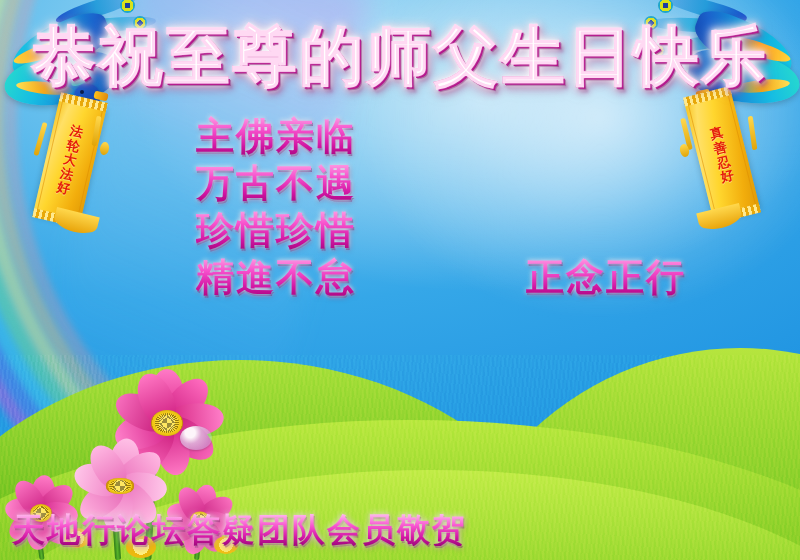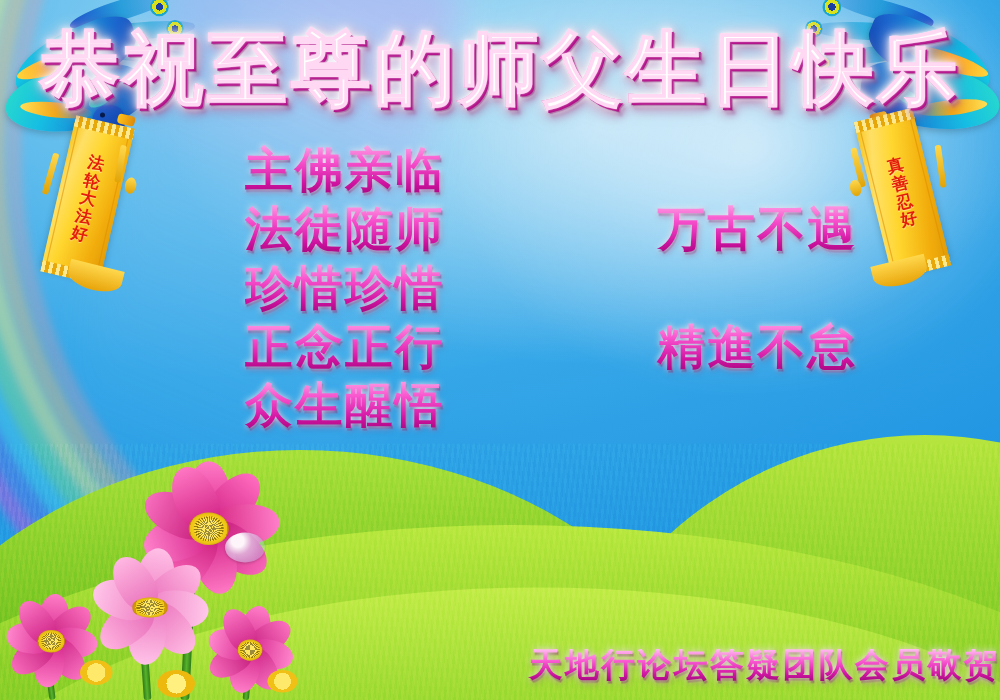--- a/index.html
+++ b/index.html
@@ -139,22 +139,22 @@
     color:#e12ab8;
     background:linear-gradient(180deg,#ffb7ec 0%,#f750cc 38%,#cf13a0 74%,#9d0578 100%);
     -webkit-background-clip:text;background-clip:text;
     -webkit-text-fill-color:transparent;
     filter:drop-shadow(0 0 2.5px rgba(255,255,255,.95)) drop-shadow(1.5px 2.5px .5px rgba(110,0,85,.5));
     letter-spacing:2px;
   }
   .vhalf{white-space:nowrap;}
 
   #signature{
-    position:absolute;left:12px;right:0;bottom:14px;text-align:right;
-    font-size:27px;line-height:1;letter-spacing:2px;
+    position:absolute;left:12px;right:0;bottom:14px;text-align:left;
+    font-size:33px;line-height:1;letter-spacing:2px;
     background:linear-gradient(180deg,#ffc2f0 0%,#f857d0 38%,#d117a3 74%,#9c077a 100%);
     -webkit-background-clip:text;background-clip:text;
     -webkit-text-fill-color:transparent;
     filter:drop-shadow(0 0 3px rgba(255,255,255,.98)) drop-shadow(1.5px 2.5px .5px rgba(110,0,85,.5));
   }
 </style>
 </head>
 <body>
 
 <div id="card">
@@ -286,32 +286,30 @@
         border-radius:0 0 50% 50%;background:linear-gradient(180deg,#ffd84d,#e8a40a);"></div>
   </div>
 
   <div id="title" class="cn">恭祝至尊的师父生日快乐</div>
 
   <div id="verse">
     <div class="vline cn">
       <span class="vhalf">主佛亲临</span>
     </div>
     <div class="vline cn">
-      <span class="vhalf">法徒随师</span>
       <span class="vhalf">万古不遇</span>
     </div>
     <div class="vline cn">
       <span class="vhalf">珍惜珍惜</span>
     </div>
     <div class="vline cn">
+      <span class="vhalf">精進不怠</span>
       <span class="vhalf">正念正行</span>
-      <span class="vhalf">精進不怠</span>
-    </div>
-    <div class="vline cn">
-      <span class="vhalf">众生醒悟</span>
+    </div>
+    <div class="vline cn">
     </div>
   </div>
 
   <div class="stem" style="left:148px;top:420px;width:7px;height:140px;transform:rotate(3deg);"></div>
   <div class="bloom" style="left:92px;top:368px;width:150px;height:110px;">
     <div class="petal" style="width:34px;height:54px;background:linear-gradient(180deg,#ff7ac6,#d81f86);transform:translate(-50%,-100%) rotate(0deg);"></div>
     <div class="petal" style="width:32px;height:56px;background:linear-gradient(180deg,#ff6cbf,#cc1a7e);transform:translate(-50%,-100%) rotate(42deg);"></div>
     <div class="petal" style="width:33px;height:57px;background:linear-gradient(180deg,#ff7fc9,#d4207f);transform:translate(-50%,-100%) rotate(84deg);"></div>
     <div class="petal" style="width:32px;height:55px;background:linear-gradient(180deg,#f765b8,#c41878);transform:translate(-50%,-100%) rotate(126deg);"></div>
     <div class="petal" style="width:33px;height:53px;background:linear-gradient(180deg,#ff79c4,#cf1d83);transform:translate(-50%,-100%) rotate(168deg);"></div>

